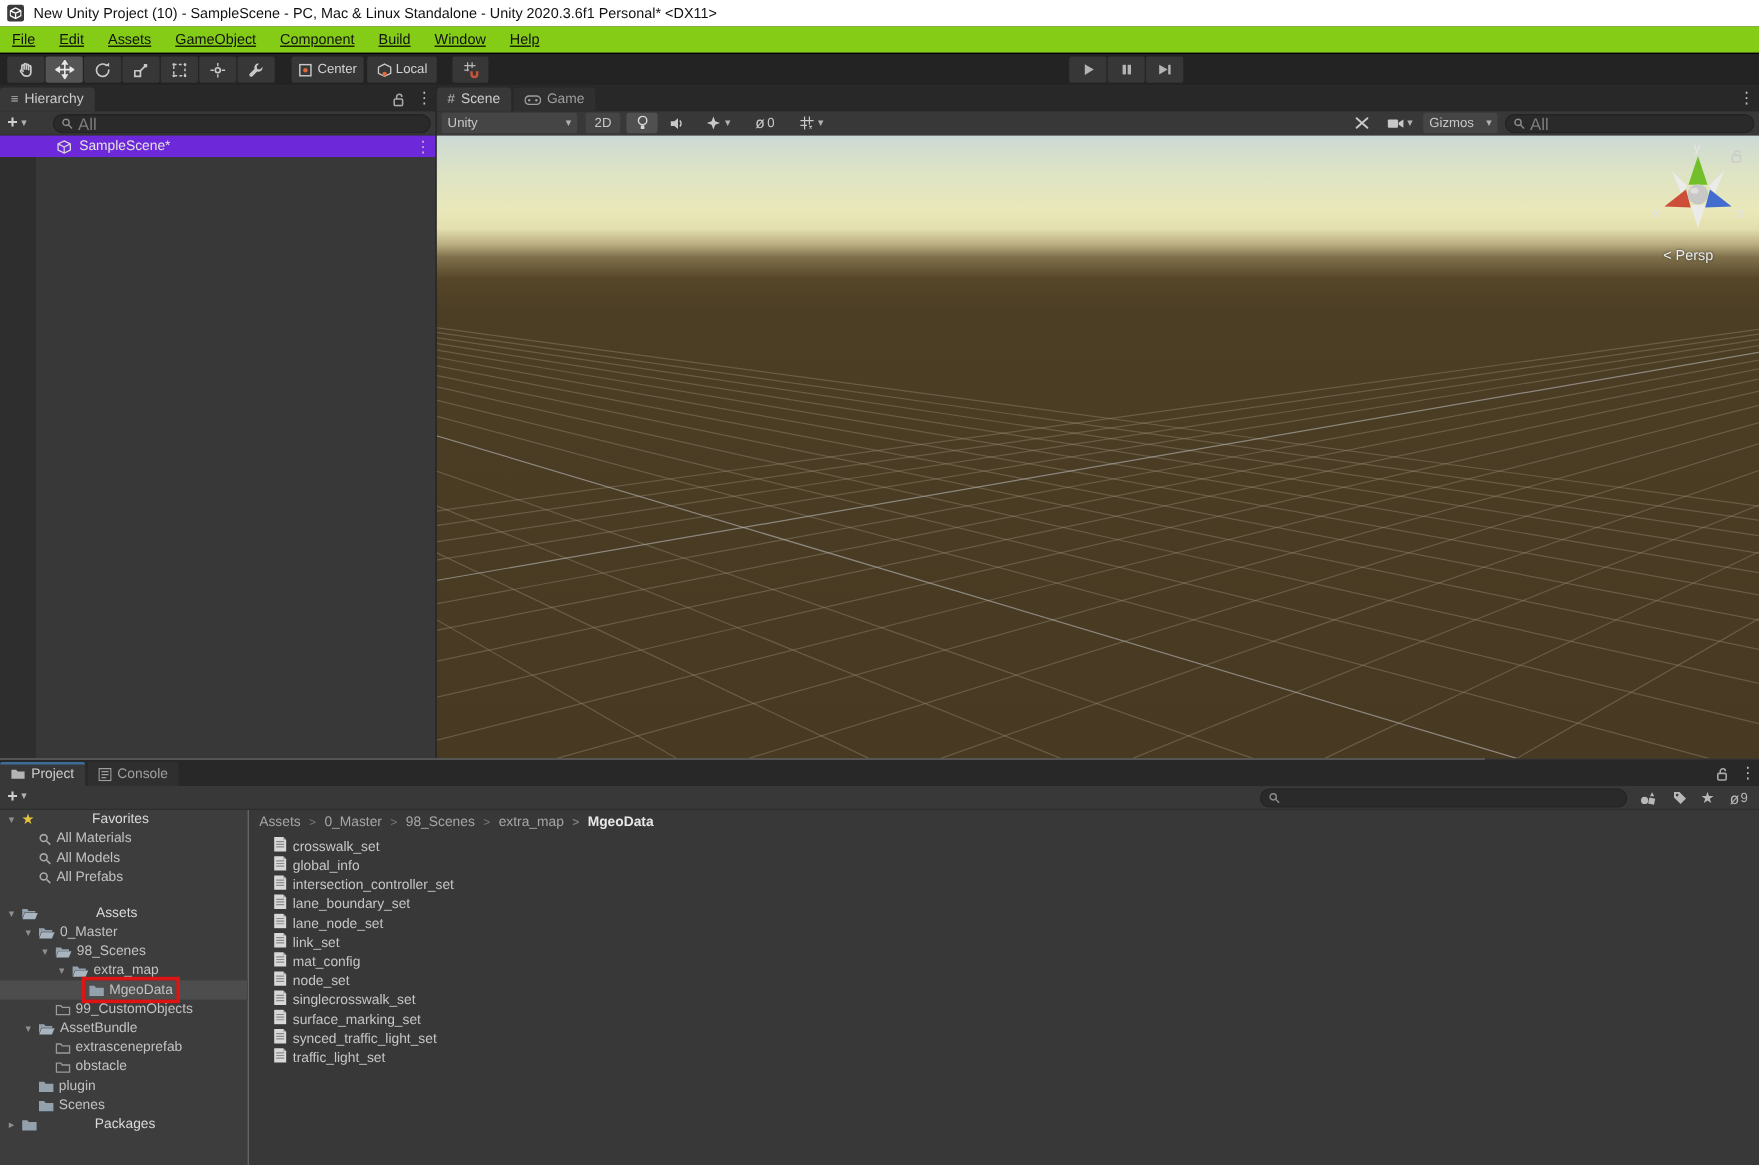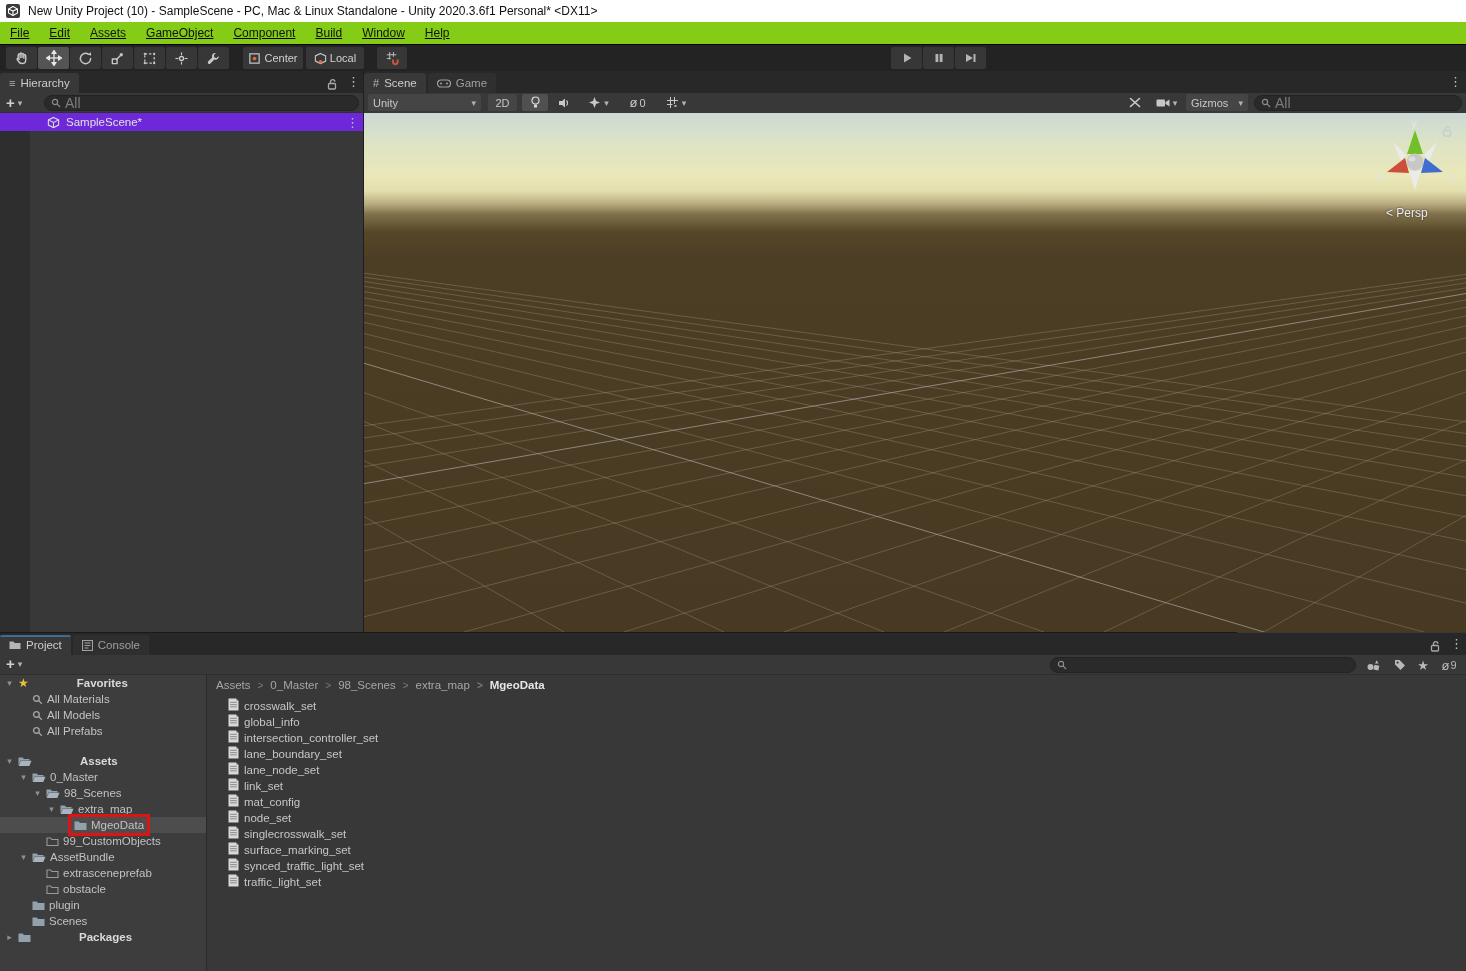--- a/index.html
+++ b/index.html
@@ -99,21 +99,21 @@
   .trow .arr { width:11px; text-align:center; color:#8f8f8f; font-size:9px; flex:none; }
   .trow .arr::before { content:""; }
   .trow.ar-d .arr::before { content:"▾"; }
   .trow.ar-r .arr::before { content:"▸"; }
   .trow .wrap { display:flex; align-items:center; height:16px; padding:0 3px; }
   .trow.annot .wrap { outline:3px solid #dd1414; }
   .trow .ti { display:none; margin-right:4px; flex:none; }
   .trow.ic-star .ti-star, .trow.ic-search .ti-search, .trow.ic-folder .ti-folder,
   .trow.ic-folder-open .ti-folder-open, .trow.ic-folder-empty .ti-folder-empty { display:inline-flex; }
   .trow .tlabel { font-size:11.5px; color:#c2c2c2; white-space:nowrap; }
-  .trow.bold .tlabel { color:#dadada; font-weight:bold;padding-left:44px; }
+  .trow.bold .tlabel { color:#dadada; font-weight:normal;padding-left:44px; }
   .trow.d0 { padding-left:4px; } .trow.d1 { padding-left:18px; } .trow.d2 { padding-left:32px; }
   .trow.d3 { padding-left:46px; } .trow.d4 { padding-left:60px; }
 </style>
 </head>
 <body>
 
 <div id="stage">
 
   <div id="titlebar" class="abs">
     <span id="title-logo">

